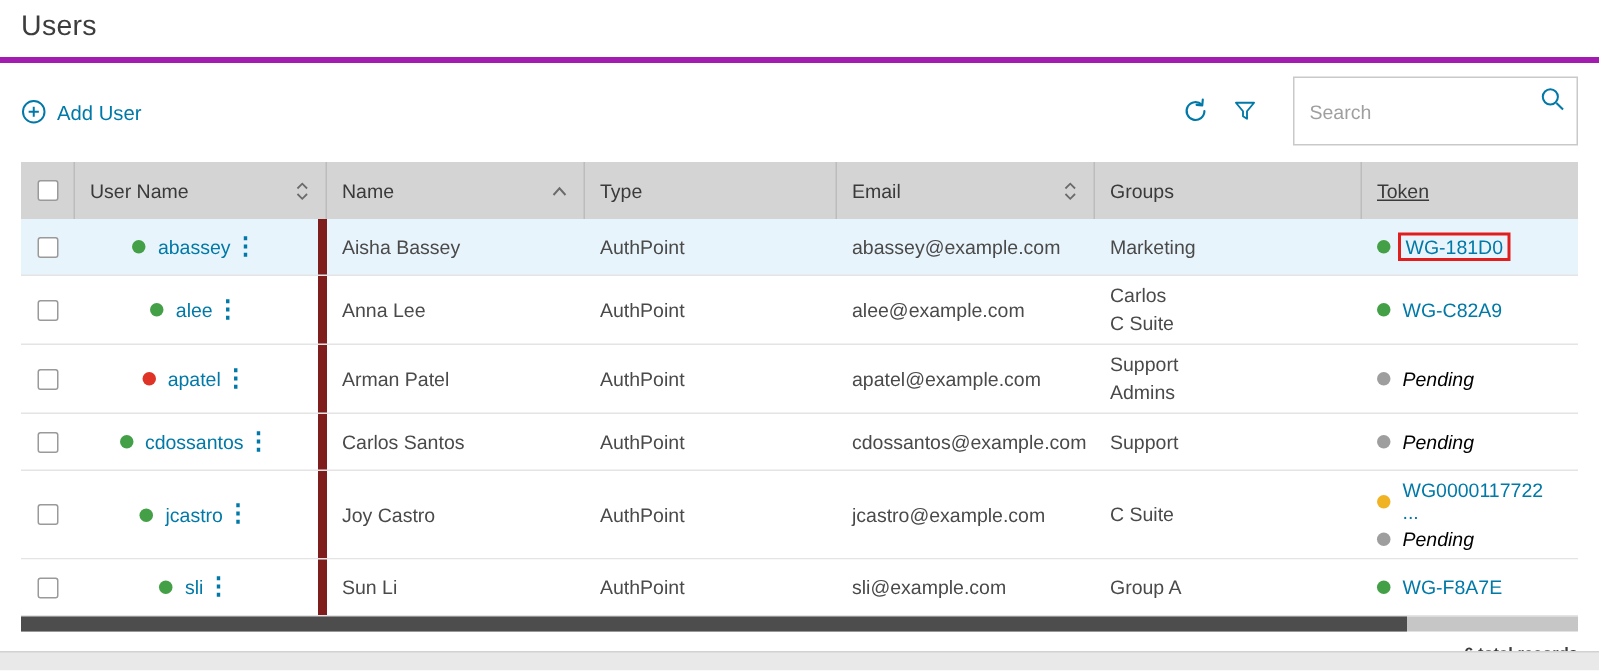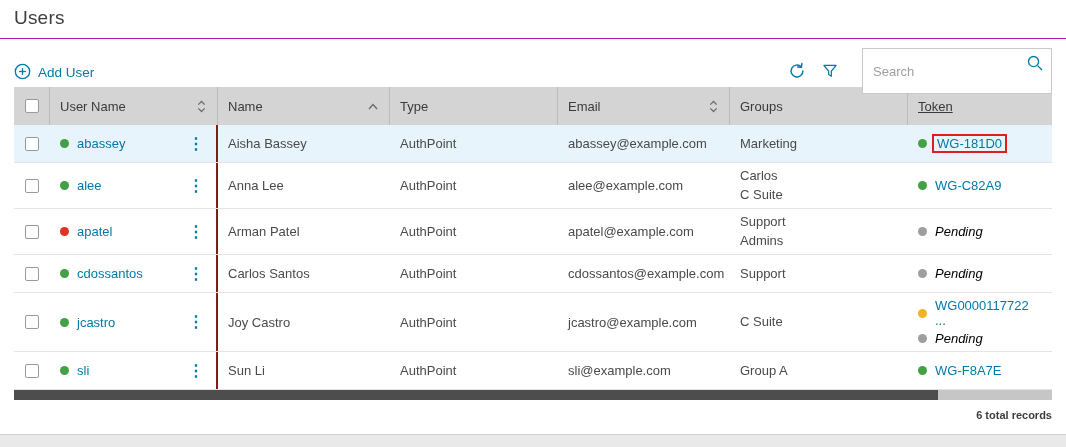--- a/index.html
+++ b/index.html
@@ -4,51 +4,51 @@
 <style>
   * { margin:0; padding:0; box-sizing:border-box; }
   html,body { width:1066px; height:447px; }
   body {
     background:#fff;
     font-family:"Liberation Sans", sans-serif;
     color:#4a4a4a;
     position:relative;
     overflow:hidden;
   }
-  .page-header { padding:7px 14px 9px 14px; border-bottom:1px solid #a21caf; }
+  .page-header { padding:7px 14px 9px 14px; border-bottom:4px solid #a21caf; }
   .title { font-size:19px; font-weight:500; color:#3d3d3d; letter-spacing:.2px; }
   .content { padding:0 14px; }
   .toolbar { display:flex; justify-content:space-between; align-items:center; margin-top:16px; height:32px; }
   .add-user { display:flex; align-items:flex-end; gap:7px; color:#0079a8; font-size:13.5px; text-decoration:none; cursor:pointer; }
   .toolbar-right { display:flex; align-items:center; gap:16px; }
   .icon-btn { background:none; border:none; padding:0; cursor:pointer; display:flex; align-items:center; }
   .search-box { position:relative; width:190px; margin-left:8px; }
   .search-box input { width:100%; height:46px; border:1px solid #c9c9c9; padding:0 32px 0 10px;
     font-size:13px; color:#444; font-family:inherit; outline:none; background:#fff; }
   .search-box input::placeholder { color:#9f9f9f; }
   .search-box svg { position:absolute; right:8px; top:6px; }
 
-  .table { }
+  .table { margin-top:18px; }
   .thead { display:flex; background:#d4d4d4; height:38px; }
   .th { display:flex; align-items:center; justify-content:space-between; font-size:13px; color:#3a3a3a;
     padding:0 10px; border-right:1px solid #bcbcbc; }
   .th:last-child { border-right:none;text-decoration:underline; }
   .col-check { width:36px; flex:none; display:flex; align-items:center; justify-content:center; padding:0; }
   .col-user  { width:168px; flex:none; }
   .col-name  { width:172px; flex:none; }
   .col-type  { width:168px; flex:none; }
   .col-email { width:172px; flex:none; }
   .col-groups{ width:178px; flex:none; }
   .col-token { flex:1; }
 
   .trow { display:flex; align-items:stretch; border-bottom:1px solid #e4e4e4; background:#fff; min-height:38px; }
   .trow.selected { background:#e8f4fb; }
   .td { display:flex; align-items:center; padding:5px 10px; font-size:13px; color:#4a4a4a; }
   .td.col-check { padding:0; }
-  .td.col-user { justify-content:space-between; border-right:2px solid #7f1d1d; }
+  .td.col-user { justify-content:center; border-right:6px solid #7f1d1d; }
   .td.col-groups, .td.col-token { flex-direction:column; justify-content:center; align-items:flex-start; gap:3px; }
 
   .checkbox { width:14px; height:14px; border:1px solid #9a9a9a; border-radius:2px; background:#fff; display:inline-block; cursor:pointer; }
   .uwrap { display:flex; align-items:center; gap:8px; }
   .dot { width:9px; height:9px; border-radius:50%; flex:none; display:inline-block; }
   .ulink { color:#0079a8; text-decoration:none; cursor:pointer; font-size:13px; }
   .kebab { color:#0079a8; font-size:16px; font-weight:bold; line-height:1; cursor:pointer; padding:0 2px; }
   .gline { font-size:13px; line-height:16px; }
   .tline { display:flex; align-items:center; gap:8px; }
   .pending { color:#000000; font-style:italic; }

